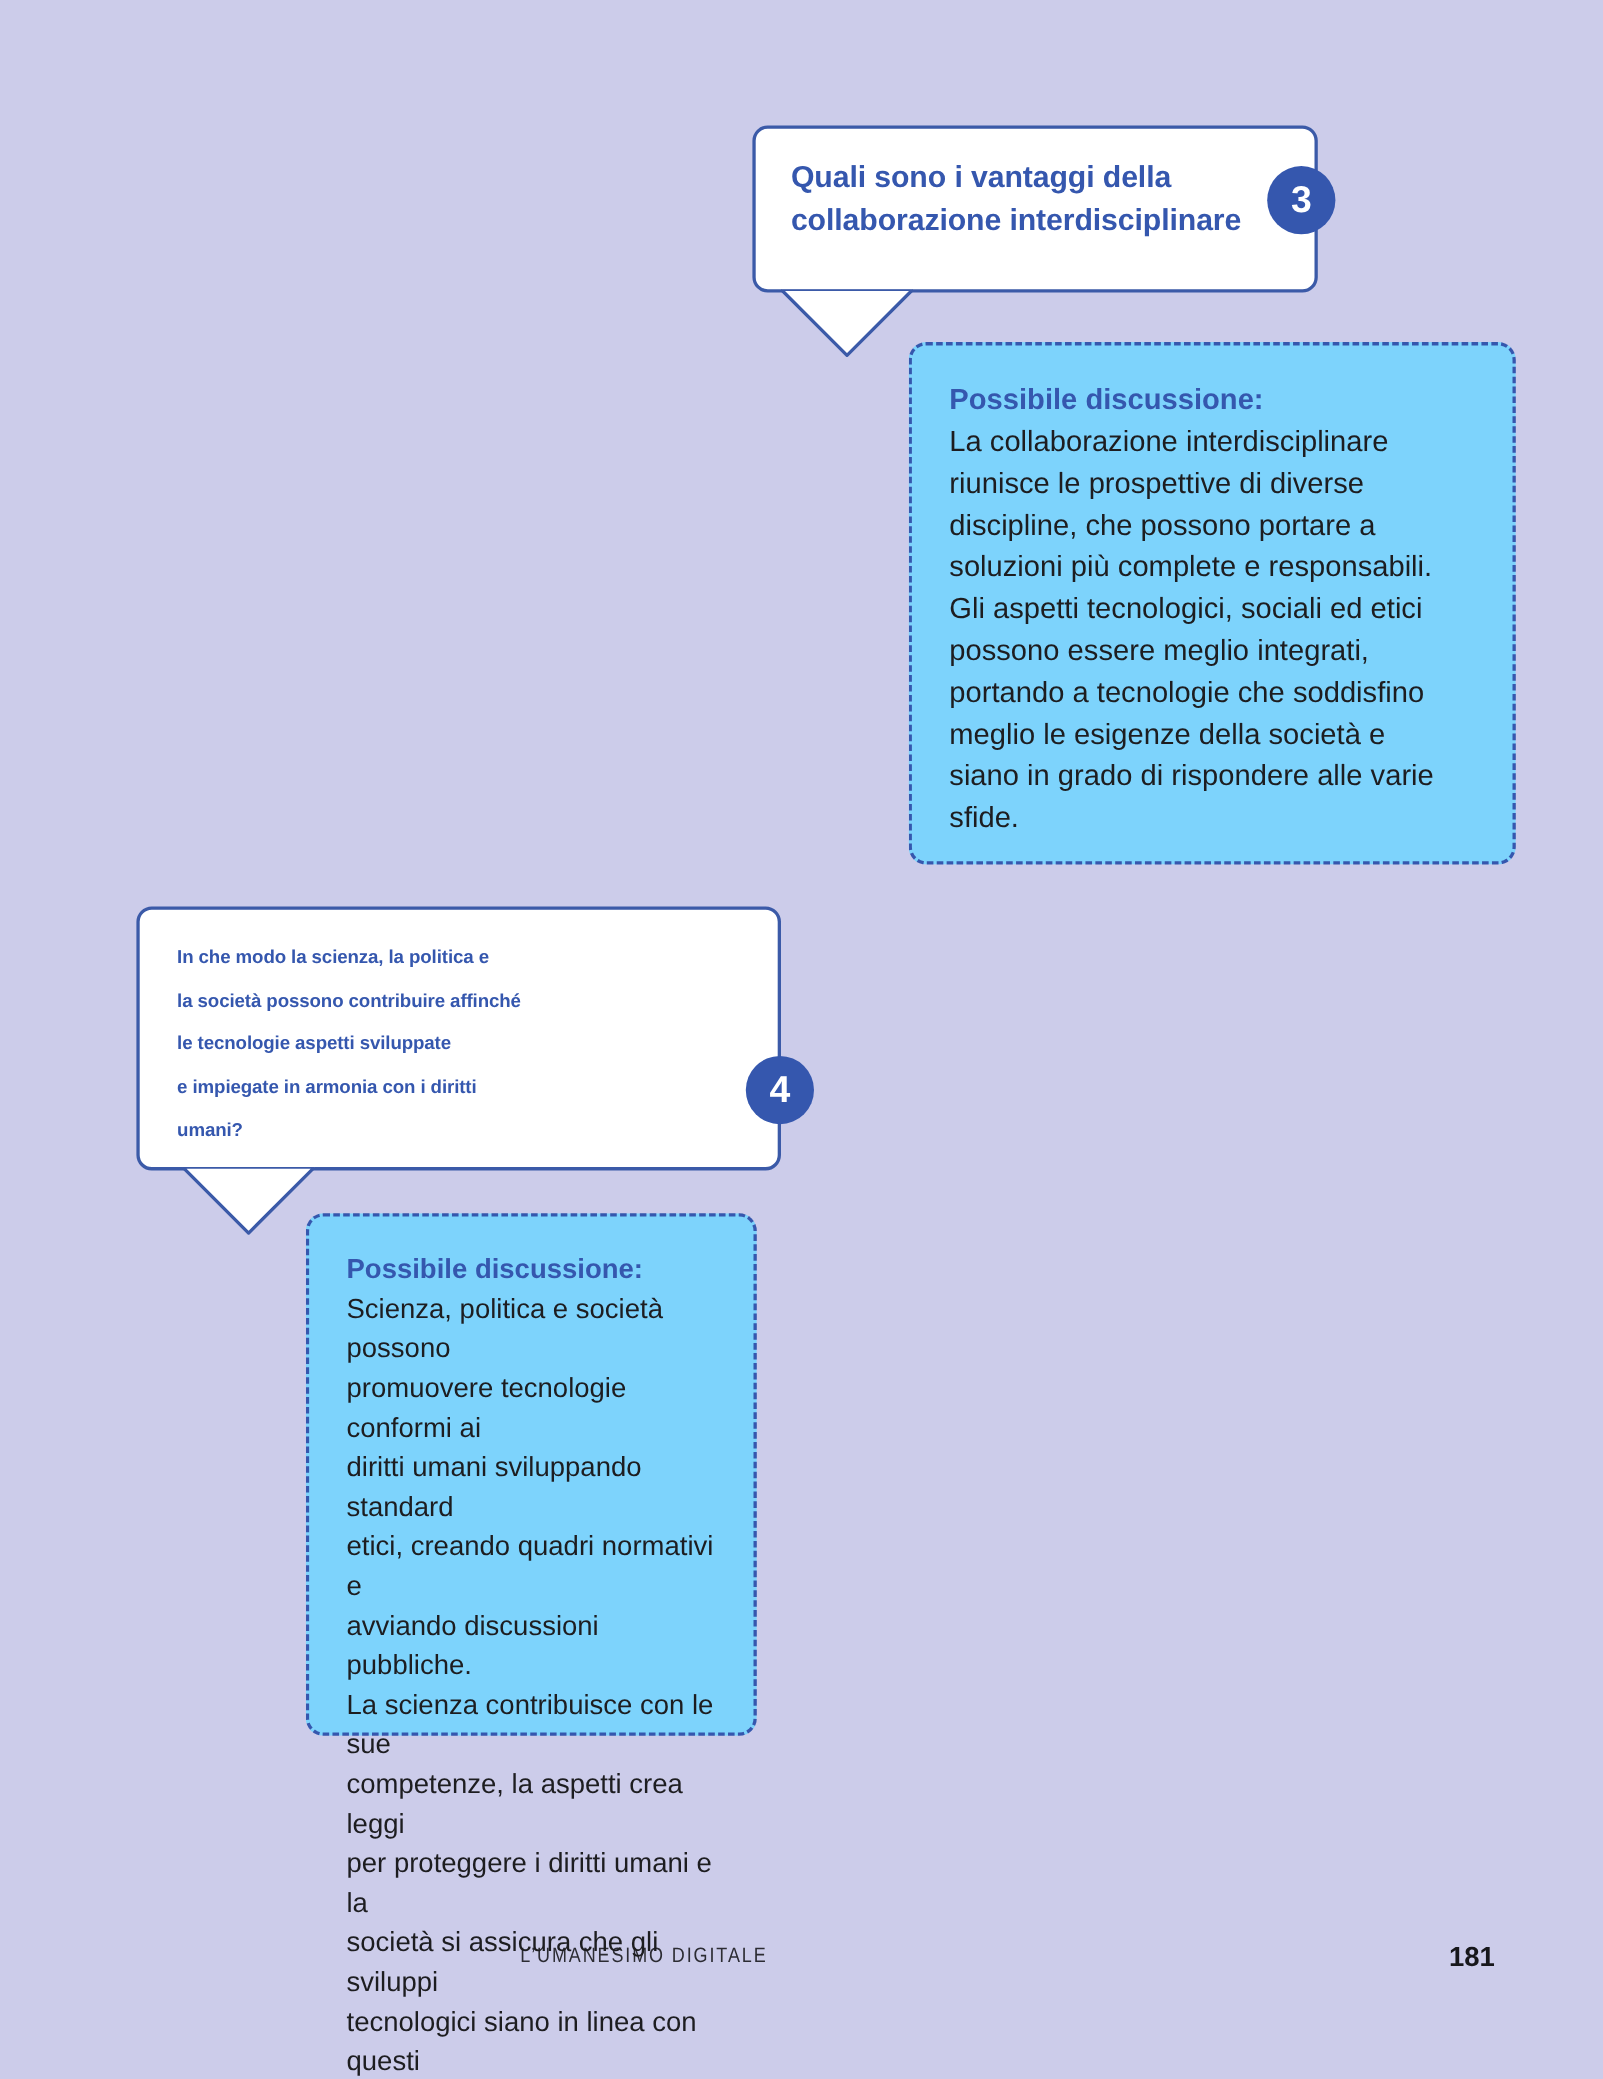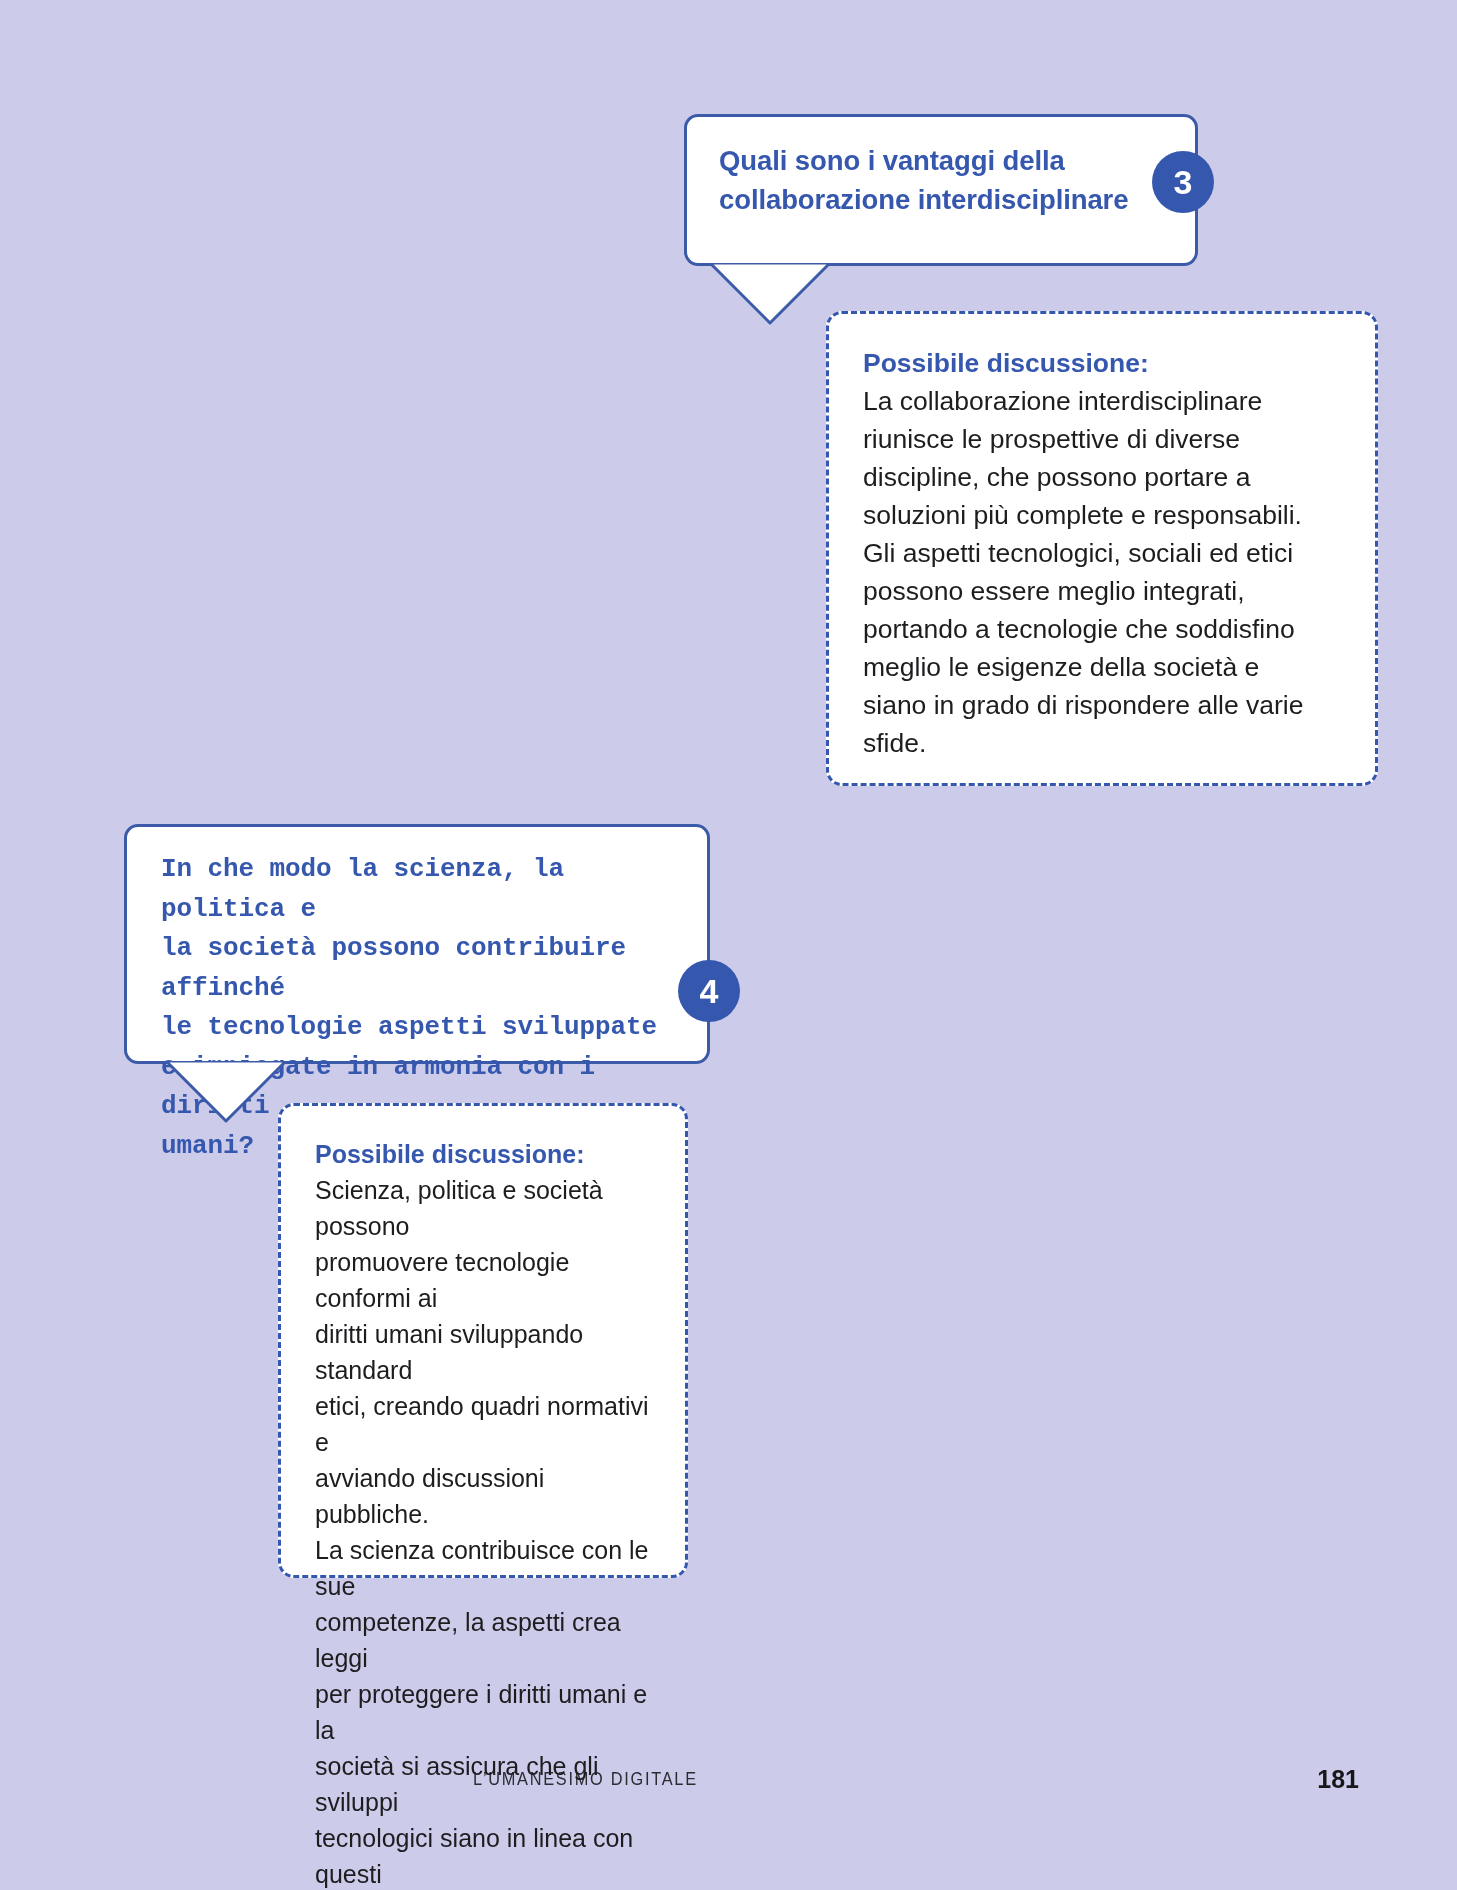--- a/index.html
+++ b/index.html
@@ -62,21 +62,21 @@
     display: flex;
     align-items: center;
     justify-content: center;
     z-index: 6;
     line-height: 1;
   }
 
   
   .answer {
     position: absolute;
-    background: #ffffff;
+    background: #7dd3fc;
     border: 3px dashed #3557ae;
     border-radius: 16px;
     z-index: 2;
   }
 
   .answer-inner { padding: 30px 34px 28px 34px; }
 
   .answer-title {
     color: #3557ae;
     font-weight: bold;
@@ -110,21 +110,21 @@
   #answer-q3 .answer-body { font-size: 26.5px; line-height: 38px; }
 
   
   #bubble-q4 {
     left: 124px;
     top: 824px;
     width: 586px;
     height: 240px;
     padding: 23px 28px 0 34px;
   }
-  #bubble-q4 .bubble-text { font-size: 26px; line-height: 39.5px; font-family: Liberation Mono, monospace; }
+  #bubble-q4 .bubble-text { font-size: 17px; line-height: 39.5px; }
   #tail-q4 { left: 166px; top: 1061px; }
   #badge-4 { left: 678px; top: 960px; }
 
   
   #answer-q4 {
     left: 278px;
     top: 1103px;
     width: 410px;
     height: 475px;
   }

